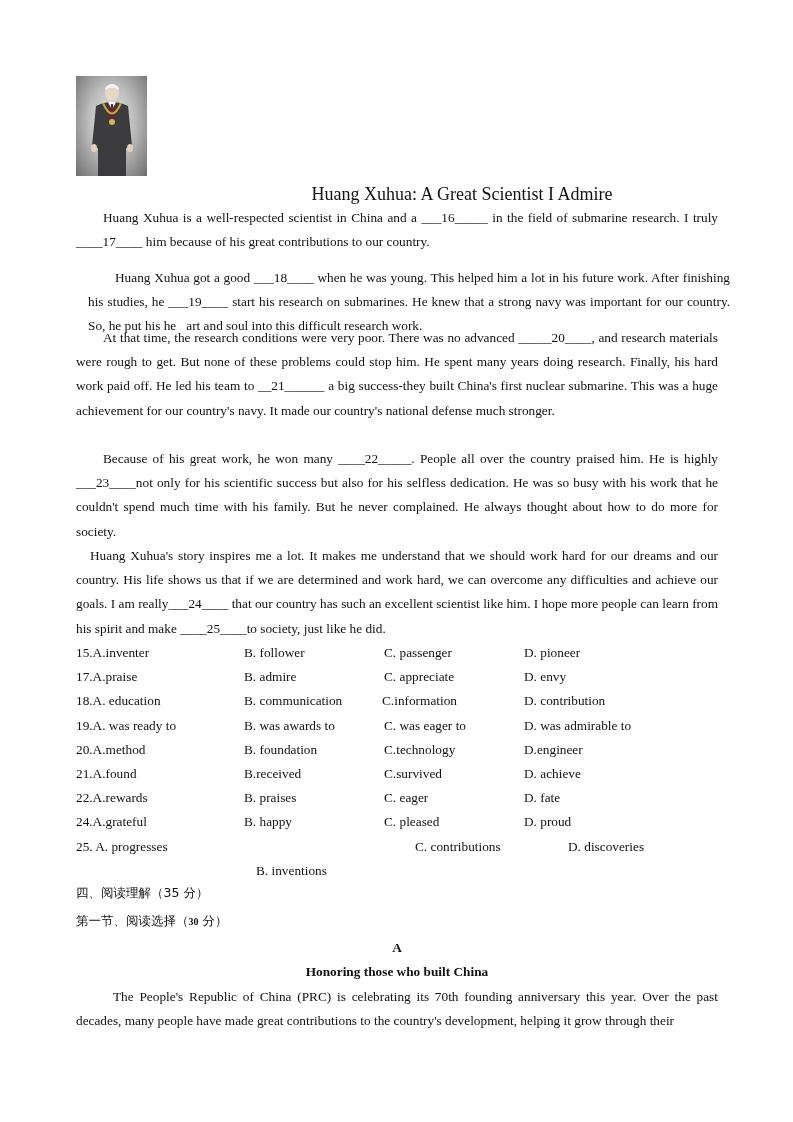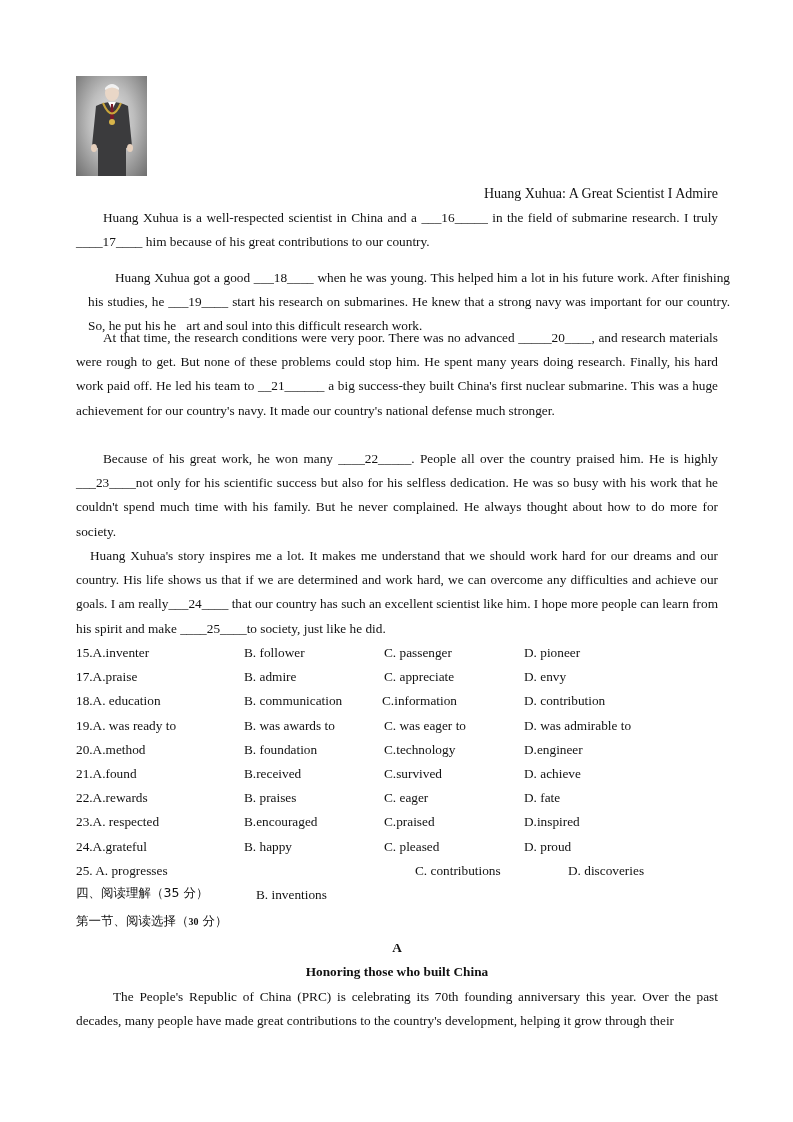--- a/index.html
+++ b/index.html
@@ -8,22 +8,22 @@
     font-family: "Liberation Serif", "DejaVu Serif", serif;
     color: #111111; font-size: 13.3px;
   }
   .photo {
     position: absolute; left: 76px; top: 76px; width: 71px; height: 100px;
     background: radial-gradient(ellipse at 50% 45%, #e8e8e8 0%, #bdbdbd 45%, #6e6e6e 100%);
     overflow: hidden;
   }
   .photo svg { width: 100%; height: 100%; display: block; }
   .title {
-    position: absolute; top: 185px; left: 76px; width: 642px; text-align: right;
-    font-size: 14px; line-height: 18px; padding-left: 130px; box-sizing: border-box;
+    position: absolute; top: 185px; left: 76px; width: 642px; text-align: center;
+    font-size: 18px; line-height: 18px; padding-left: 130px; box-sizing: border-box;
   }
   .para {
     position: absolute; left: 76px; width: 642px; line-height: 24.2px;
     text-align: justify; text-align-last: left;
   }
   .para.indent { text-indent: 27px; }
   .para.indent-small { text-indent: 14px; }
   .options { position: absolute; left: 76px; top: 641px; width: 642px; }
   .opt-row { position: relative; height: 24.2px; line-height: 24.2px; }
   .opt-row span { position: absolute; top: 0; white-space: nowrap; }
@@ -106,26 +106,20 @@
     <span class="c2">C.survived</span>
     <span class="c3">D. achieve</span>
   </div>
   <div class="opt-row">
     <span class="c0">22.A.rewards</span>
     <span class="c1">B. praises</span>
     <span class="c2">C. eager</span>
     <span class="c3">D. fate</span>
   </div>
   <div class="opt-row">
-    <span class="c0">23.A. respected</span>
-    <span class="c1">B.encouraged</span>
-    <span class="c2">C.praised</span>
-    <span class="c3">D.inspired</span>
-  </div>
-  <div class="opt-row">
     <span class="c0">24.A.grateful</span>
     <span class="c1">B. happy</span>
     <span class="c2">C. pleased</span>
     <span class="c3">D. proud</span>
   </div>
   <div class="opt-row last">
     <span class="c0">25. A. progresses</span>
     <span class="c1">B. inventions</span>
     <span class="c2">C. contributions</span>
     <span class="c3">D. discoveries</span>

